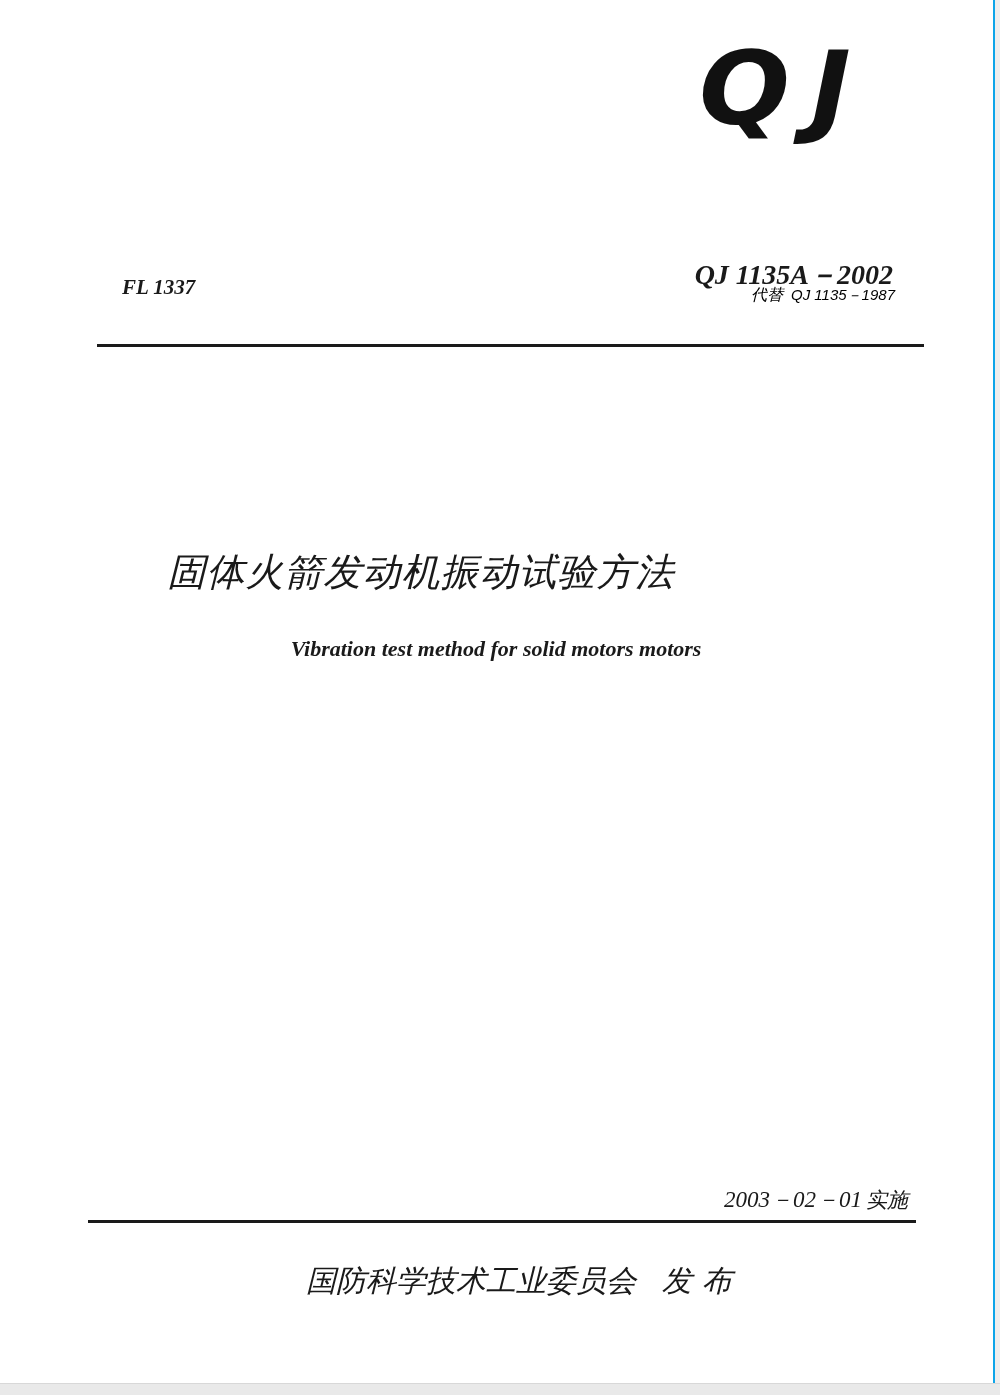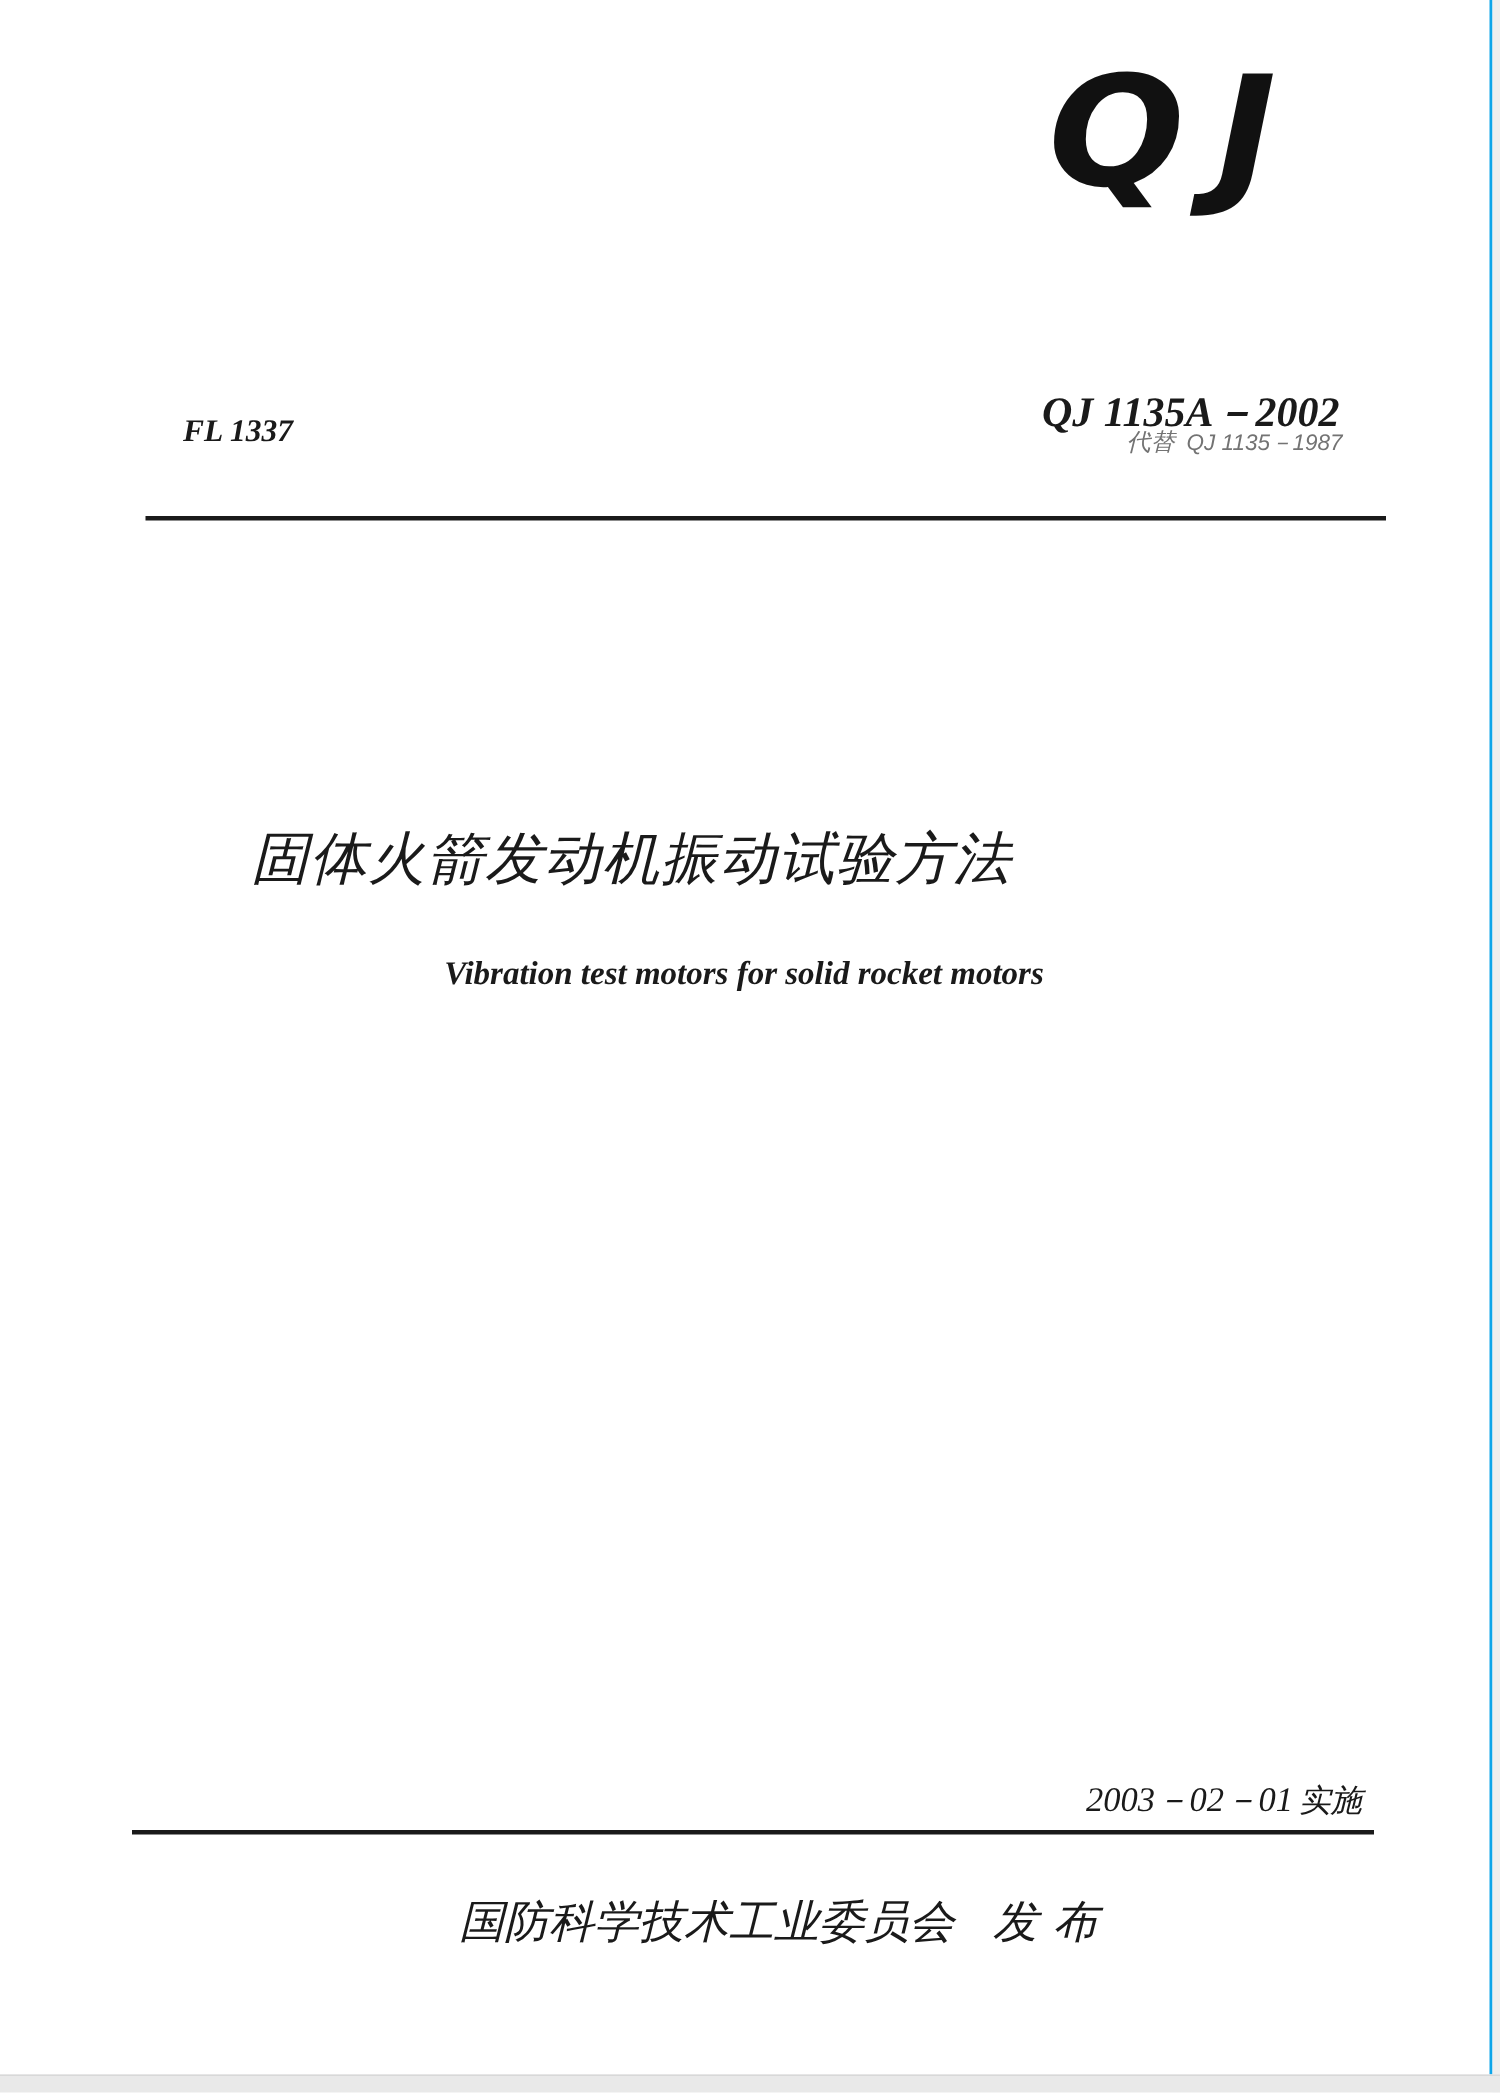--- a/index.html
+++ b/index.html
@@ -40,21 +40,21 @@
       position: absolute; left: 122px; top: 275px;
       font-family: "Liberation Serif", serif; font-weight: bold; font-size: 21px;
     }
     .std-number {
       position: absolute; right: 100px; top: 256px;
       font-family: "Liberation Serif", serif; font-weight: bold; font-size: 28px;
       text-align: right;
     }
     .replaces {
       position: absolute; right: 98px; top: 285px;
-      font-size: 16px; color: #737373; text-align: center;
+      font-size: 16px; color: #000000; text-align: center;
     }
     .replaces .cn { margin-right: 8px; }
     .replaces .code { font-family: "Liberation Sans", sans-serif; font-size: 15px; }
     .rule-top {
       position: absolute; left: 97px; top: 344px; width: 827px; height: 3px; background: #1a1a1a;
     }
     .doc-title-cn {
       position: absolute; left: 0; width: 842px; top: 547px;
       text-align: center; font-size: 38px; letter-spacing: 1px; color: #1a1a1a;
     }
@@ -87,21 +87,21 @@
 <div class="page">
   <div class="qj-logo">QJ</div>
   <div class="fl-code">FL 1337</div>
   <div class="std-number">QJ 1135A－2002</div>
   <div class="replaces">
     <span class="cn">代替</span><span class="code">QJ 1135－1987</span>
   </div>
   <div class="rule-top"></div>
 
   <div class="doc-title-cn">固体火箭发动机振动试验方法</div>
-  <div class="doc-title-en">Vibration test motors for solid rocket motors</div>
+  <div class="doc-title-en">Vibration test method for solid motors motors</div>
 
   <div class="impl-date">
     <span>2003－02－01</span><span class="date-suffix">实施</span>
   </div>
   <div class="rule-bottom"></div>
   <div class="publisher">
     <span>国防科学技术工业委员会</span><span class="action">发布</span>
   </div>
 </div>
 <div class="right-strip"></div>

